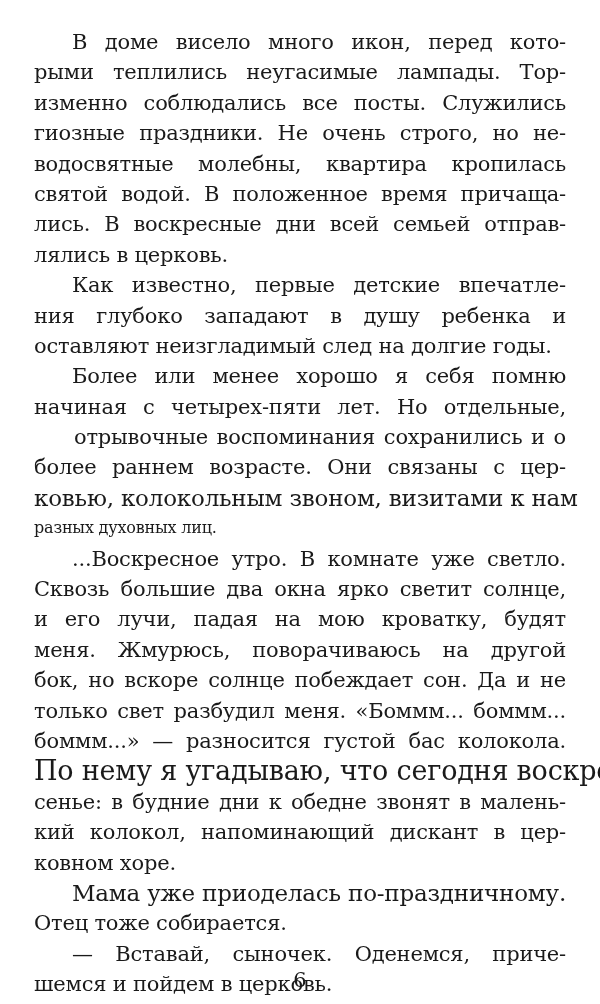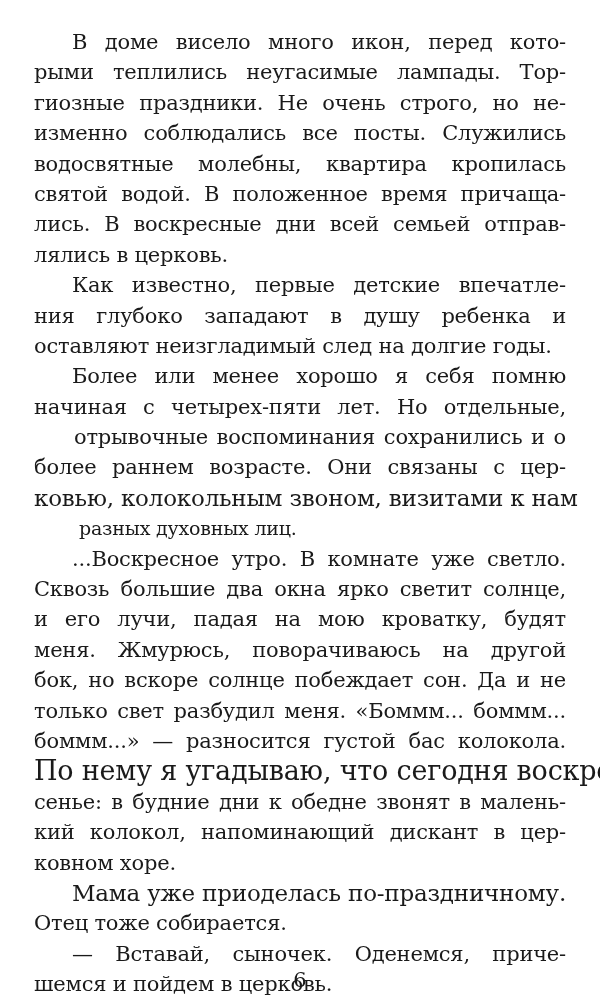--- a/index.html
+++ b/index.html
@@ -21,35 +21,35 @@
     text-align: center; font-family: "DejaVu Serif", serif;
     font-size: 21px; color: #1a1a1a;
   }
 </style>
 </head>
 <body>
 
 <div class="page" id="page-body">
     <span class="line indent" style="font-size: 21px;">В доме висело много икон, перед кото-</span>
     <span class="line" style="font-size: 21px;">рыми теплились неугасимые лампады. Тор-</span>
+    <span class="line" style="font-size: 21px;">изменно соблюдались все посты. Служились</span>
     <span class="line" style="font-size: 21px;">гиозные праздники. Не очень строго, но не-</span>
-    <span class="line" style="font-size: 21px;">изменно соблюдались все посты. Служились</span>
     <span class="line" style="font-size: 21px;">водосвятные молебны, квартира кропилась</span>
     <span class="line" style="font-size: 21px;">святой водой. В положенное время причаща-</span>
     <span class="line" style="font-size: 21px;">лись. В воскресные дни всей семьей отправ-</span>
     <span class="line last" style="font-size: 21px;">лялись в церковь.</span>
     <span class="line indent" style="font-size: 21px;">Как известно, первые детские впечатле-</span>
     <span class="line" style="font-size: 21px;">ния глубоко западают в душу ребенка и</span>
     <span class="line last" style="font-size: 21px;">оставляют неизгладимый след на долгие годы.</span>
     <span class="line indent" style="font-size: 21px;">Более или менее хорошо я себя помню</span>
     <span class="line" style="font-size: 21px;">начиная с четырех-пяти лет. Но отдельные,</span>
     <span class="line" style="font-size: 21px; margin-left: 40px;">отрывочные воспоминания сохранились и о</span>
     <span class="line" style="font-size: 21px;">более раннем возрасте. Они связаны с цер-</span>
     <span class="line" style="font-size: 23px;">ковью, колокольным звоном, визитами к нам</span>
-    <span class="line last" style="font-size: 19px; margin-left: 45px;">разных духовных лиц.</span>
+    <span class="line last" style="font-size: 16px;">разных духовных лиц.</span>
     <span class="line indent" style="font-size: 21px;">...Воскресное утро. В комнате уже светло.</span>
     <span class="line" style="font-size: 21px;">Сквозь большие два окна ярко светит солнце,</span>
     <span class="line" style="font-size: 21px;">и его лучи, падая на мою кроватку, будят</span>
     <span class="line" style="font-size: 21px;">меня. Жмурюсь, поворачиваюсь на другой</span>
     <span class="line" style="font-size: 21px;">бок, но вскоре солнце побеждает сон. Да и не</span>
     <span class="line" style="font-size: 21px;">только свет разбудил меня. «Боммм... боммм...</span>
     <span class="line" style="font-size: 21px;">боммм...» — разносится густой бас колокола.</span>
     <span class="line" style="font-size: 27px;">По нему я угадываю, что сегодня воскре-</span>
     <span class="line" style="font-size: 21px;">сенье: в будние дни к обедне звонят в малень-</span>
     <span class="line" style="font-size: 21px;">кий колокол, напоминающий дискант в цер-</span>

